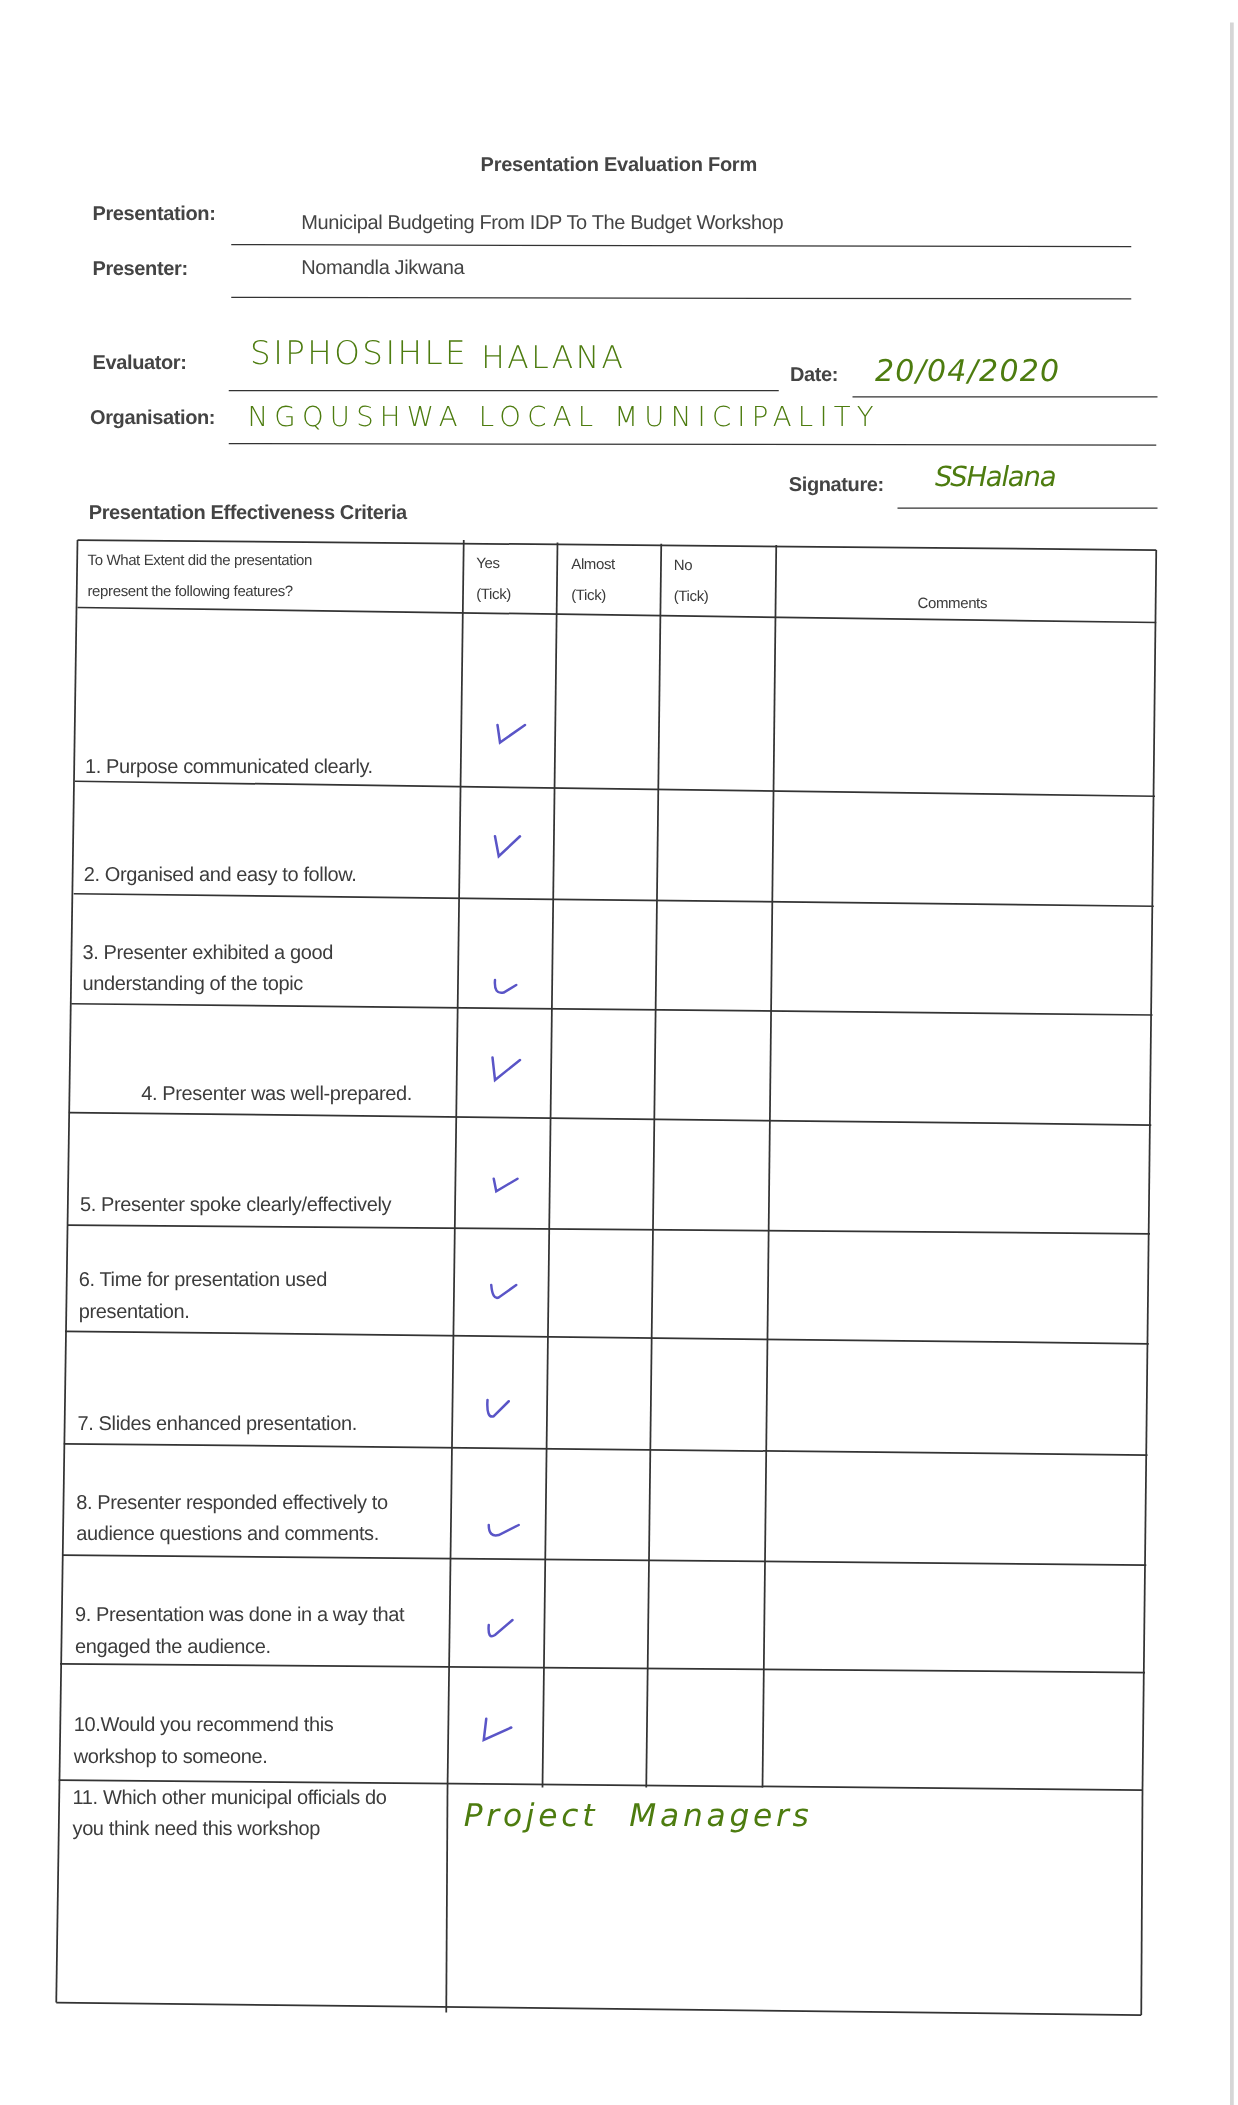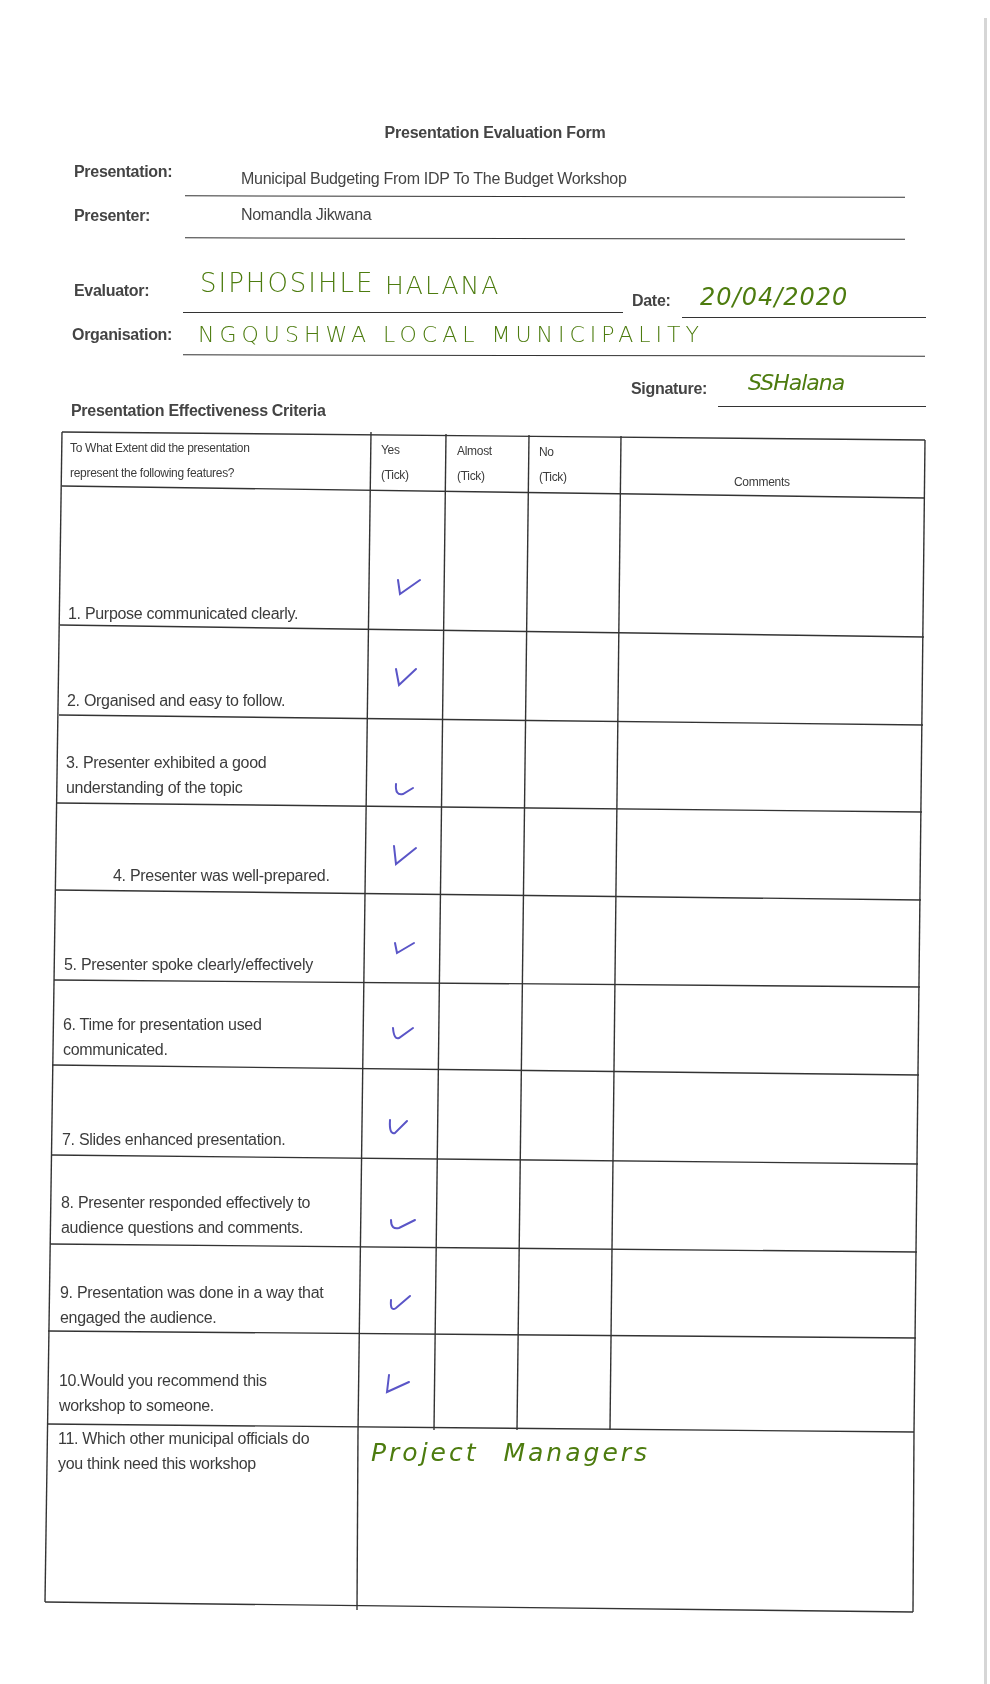--- a/index.html
+++ b/index.html
@@ -144,21 +144,21 @@
   <div>5. Presenter spoke clearly/effectively</div>
 </div>
 <div class="tick" style="left:390px;top:935px;">
   <svg viewBox="0 0 30 24">
       <path d="M5 8 L7 18 L24 8" stroke="#5a55c7" stroke-width="2" fill="none" stroke-linecap="round"></path>
     </svg>
 </div>
 
 <div class="cell-text" style="left:63px;top:1012px;">
   <div>6. Time for presentation used</div>
-  <div>communicated.</div>
+  <div>presentation.</div>
 </div>
 <div class="tick" style="left:389px;top:1020px;">
   <svg viewBox="0 0 30 24">
       <path d="M4 8 Q5 20 10 18 L24 8" stroke="#5a55c7" stroke-width="2" fill="none" stroke-linecap="round"></path>
     </svg>
 </div>
 
 <div class="cell-text" style="left:62px;top:1127px;">
   <div>7. Slides enhanced presentation.</div>
 </div>

